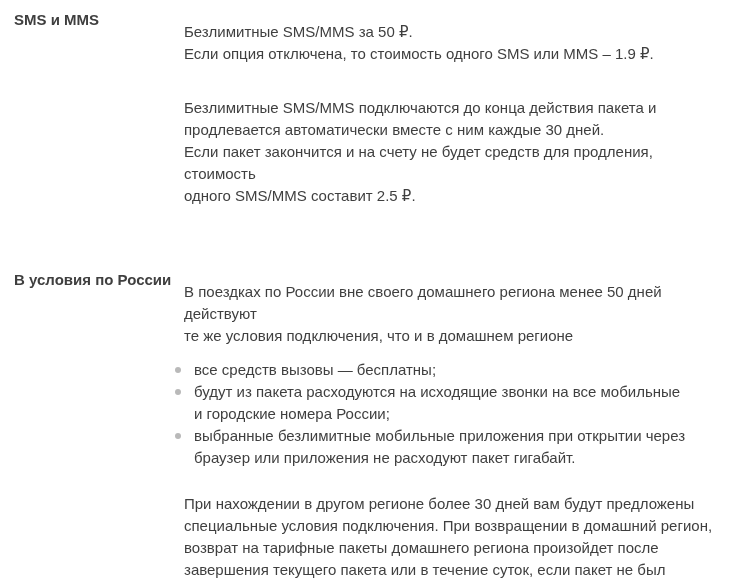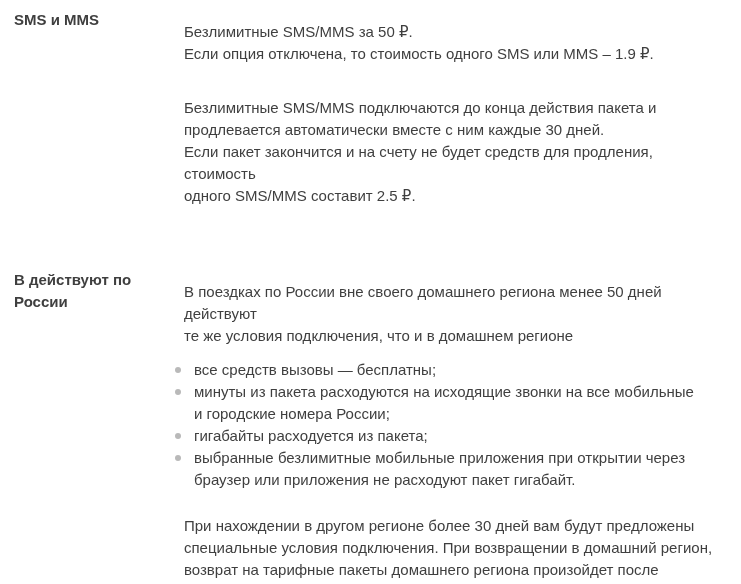--- a/index.html
+++ b/index.html
@@ -83,37 +83,33 @@
       <p class="para">Безлимитные SMS/MMS за 50 ₽.
 Если опция отключена, то стоимость одного SMS или MMS – 1.9 ₽.</p>
       <p class="para">Безлимитные SMS/MMS подключаются до конца действия пакета и
 продлевается автоматически вместе с ним каждые 30 дней.
 Если пакет закончится и на счету не будет средств для продления, стоимость
 одного SMS/MMS составит 2.5 ₽.</p>
     </div>
   </section>
 
   <section class="row row-travel">
-    <div class="row-label">В действуют по России</div>
+    <div class="row-label">В условия по России</div>
     <div class="row-content">
       <p class="para">В поездках по России вне своего домашнего региона менее 50 дней действуют
 те же условия подключения, что и в домашнем регионе</p>
       <ul class="features">
         <li>
           <span class="dot"></span>
           <span class="li-text">все средств вызовы — бесплатны;</span>
         </li>
         <li>
           <span class="dot"></span>
-          <span class="li-text">минуты из пакета расходуются на исходящие звонки на все мобильные
+          <span class="li-text">будут из пакета расходуются на исходящие звонки на все мобильные
 и городские номера России;</span>
-        </li>
-        <li>
-          <span class="dot"></span>
-          <span class="li-text">гигабайты расходуется из пакета;</span>
         </li>
         <li>
           <span class="dot"></span>
           <span class="li-text">выбранные безлимитные мобильные приложения при открытии через
 браузер или приложения не расходуют пакет гигабайт.</span>
         </li>
       </ul>
       <p class="para outro">При нахождении в другом регионе более 30 дней вам будут предложены
 специальные условия подключения. При возвращении в домашний регион,
 возврат на тарифные пакеты домашнего региона произойдет после

